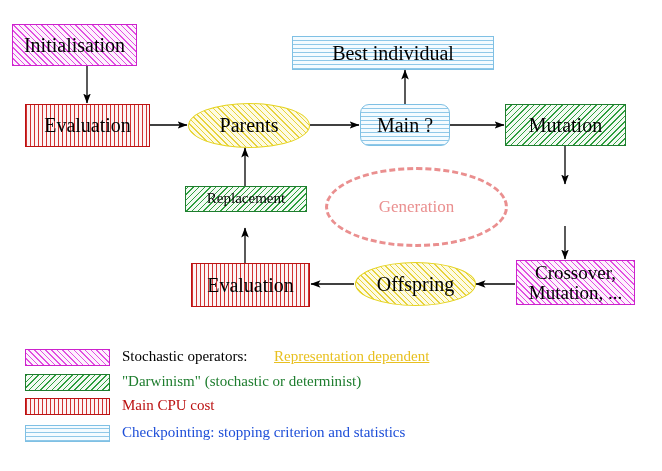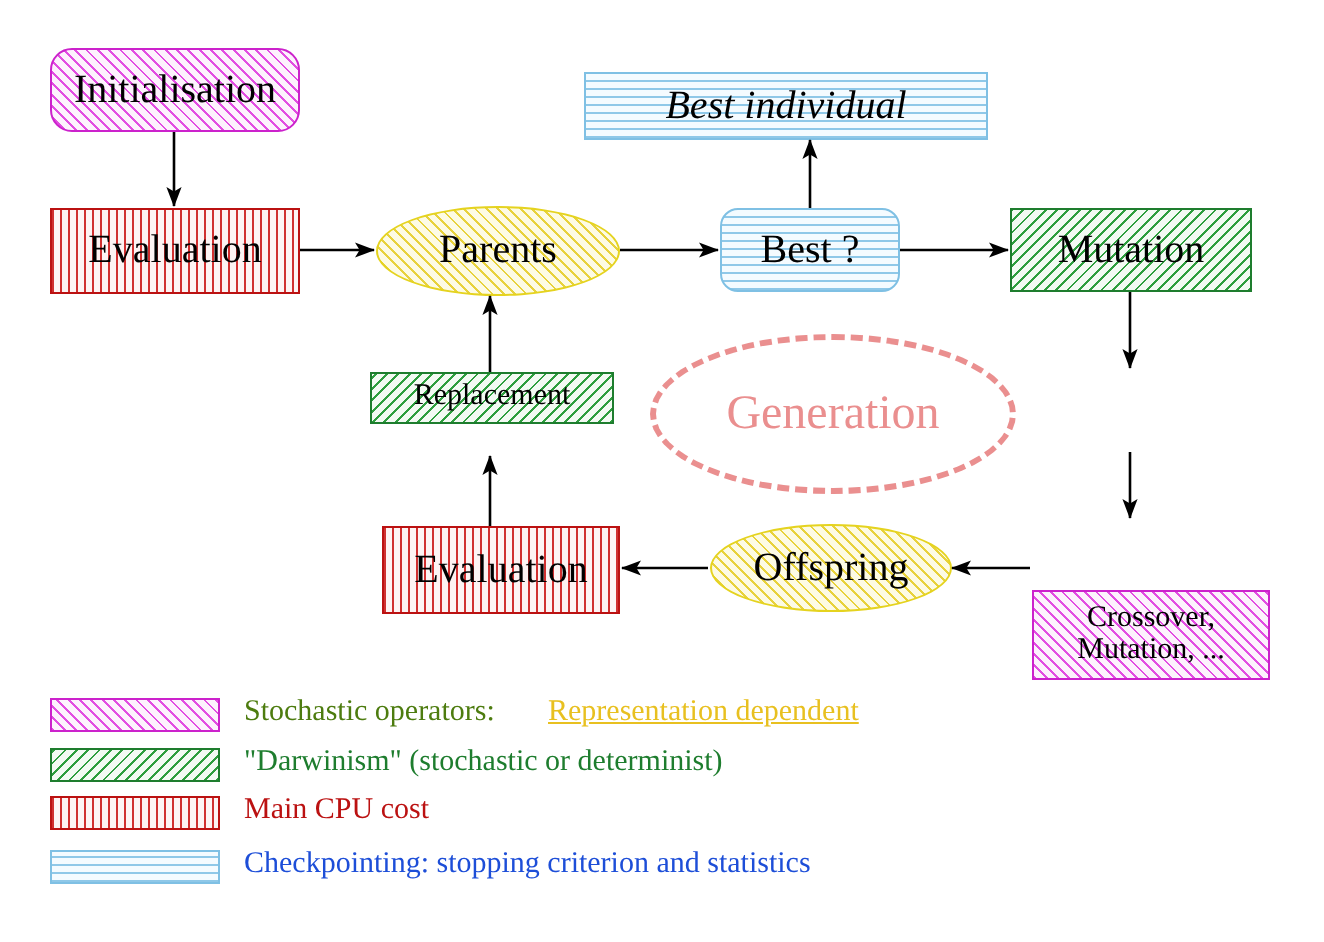--- a/index.html
+++ b/index.html
@@ -41,33 +41,33 @@
     background-color:#fdfbe4;
     background-image:repeating-linear-gradient(45deg,
        #e8d23c 0px,#e8d23c 1px,rgba(255,255,255,0) 1px,rgba(255,255,255,0) 4px);
     border:1.5px solid #e5d31f;
   }
   .ellipse{border-radius:50%;}
   .rounded{border-radius:9px;}
 
   .fs20{font-size:20px;}
   .fs15{font-size:15px;}
-  .fs13{font-size:15px;margin-top:35px;}
+  .fs13{font-size:19px;}
 
   
   #generation-ellipse{
     position:absolute;border:3px dashed #ea8f8f;border-radius:50%;
     display:flex;align-items:center;justify-content:center;
-    color:#ea8f8f;font-size:24px;background:transparent;
+    color:#ea8f8f;font-size:17px;background:transparent;
   }
 
   
   .legend-swatch{position:absolute;box-sizing:border-box;}
   .legend-text{position:absolute;font-size:15px;white-space:pre;}
-  .lt-magenta{color:#4d7c0f;}
+  .lt-magenta{color:#000000;}
   .lt-gold{color:#e8c020;}
   .lt-green{color:#1e7d2e;}
   .lt-red{color:#bb1111;}
   .lt-blue{color:#1d4ed8;}
 
   svg#arrows{position:absolute;left:0;top:0;width:662px;height:471px;
              pointer-events:none;z-index:2;}
 </style>
 </head>
 <body>
@@ -88,38 +88,38 @@
       <line x1="450" y1="125" x2="504" y2="125"></line>
       <line x1="565" y1="146" x2="565" y2="184"></line>
       <line x1="565" y1="226" x2="565" y2="259"></line>
       <line x1="515" y1="284" x2="476" y2="284"></line>
       <line x1="354" y1="284" x2="311" y2="284"></line>
       <line x1="245" y1="263" x2="245" y2="228"></line>
       <line x1="245" y1="186" x2="245" y2="148"></line>
     </g>
   </svg>
 
-  <div class="node h-magenta fs20" style="left:25px;top:24px;width:125px;height:42px;border-radius:11px;">
+  <div class="node h-magenta fs20" style="left:12px;top:24px;width:125px;height:42px;">
     <span class="lbl">Initialisation</span>
   </div>
 
   <div class="node h-red fs20" style="left:25px;top:104px;width:125px;height:43px;">
     <span class="lbl">Evaluation</span>
   </div>
 
   <div class="node h-yellow ellipse fs20" style="left:188px;top:103px;width:122px;height:45px;">
     <span class="lbl">Parents</span>
   </div>
 
-  <div class="node h-blue fs20" style="left:292px;top:36px;width:202px;height:34px;font-style:italic;">
+  <div class="node h-blue fs20" style="left:292px;top:36px;width:202px;height:34px;">
     <span class="lbl">Best individual</span>
   </div>
 
   <div class="node h-blue rounded fs20" style="left:360px;top:104px;width:90px;height:42px;">
-    <span class="lbl">Best ?</span>
+    <span class="lbl">Main ?</span>
   </div>
 
   <div class="node h-green fs20" style="left:505px;top:104px;width:121px;height:42px;">
     <span class="lbl">Mutation</span>
   </div>
 
 
   <div class="node h-magenta fs13" style="left:516px;top:260px;width:119px;height:45px;">
     <span class="lbl">Crossover,
 Mutation, ...</span>

